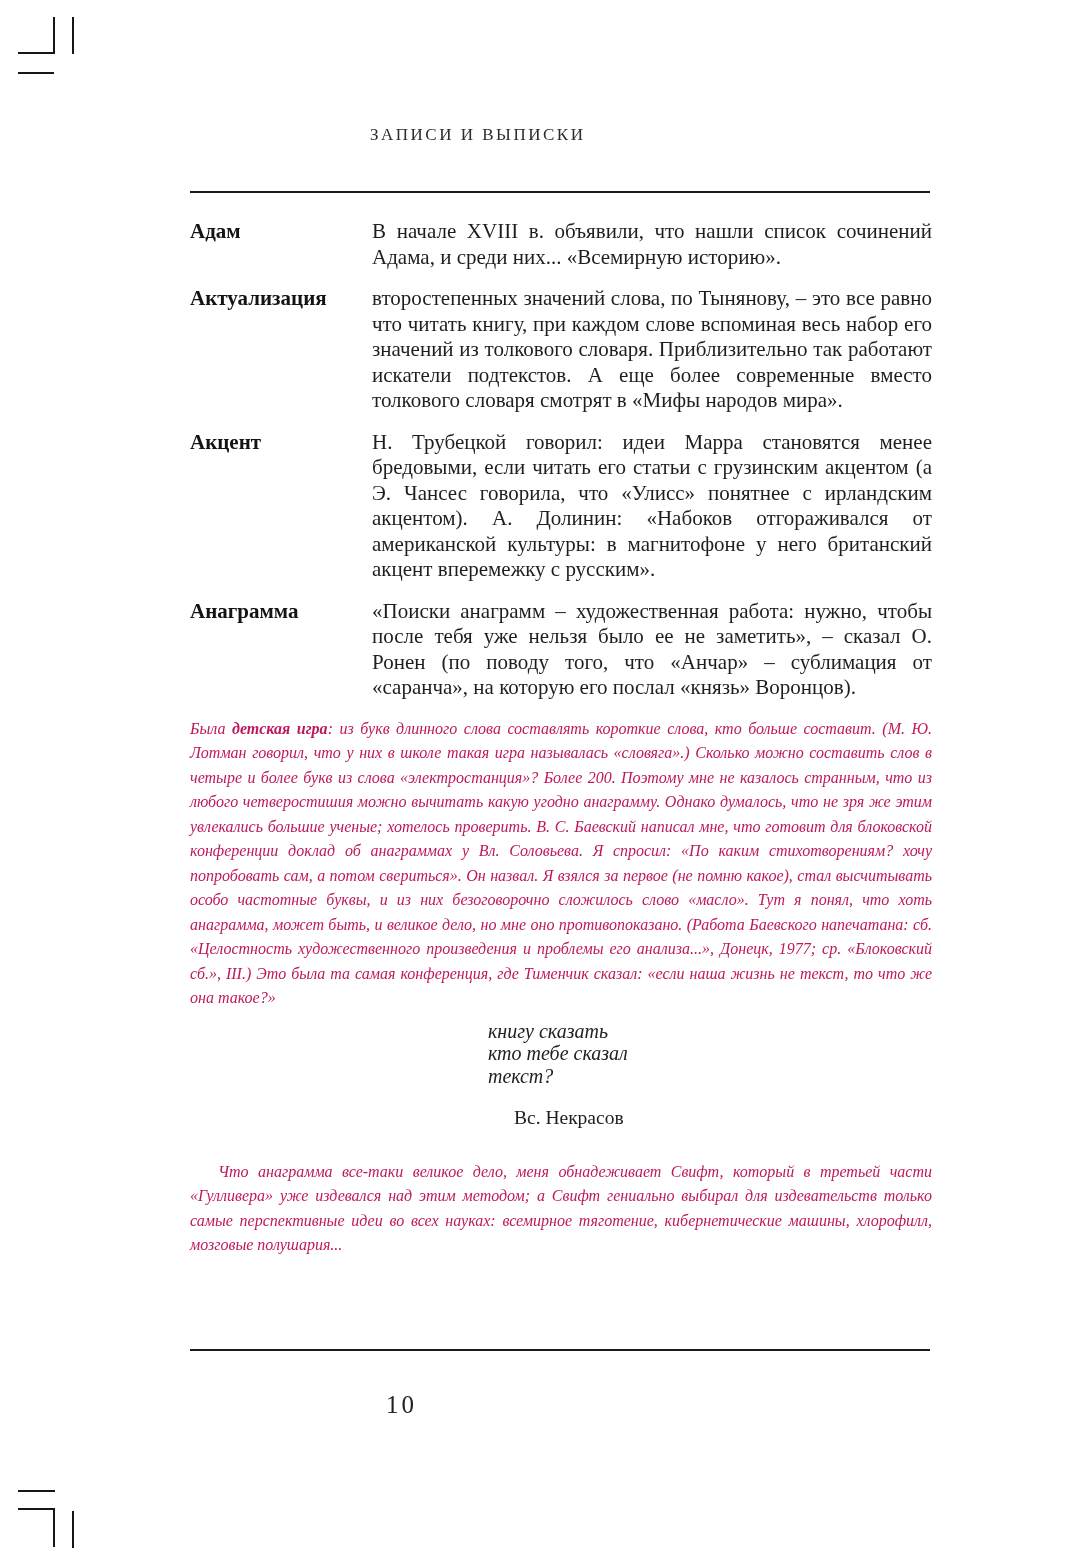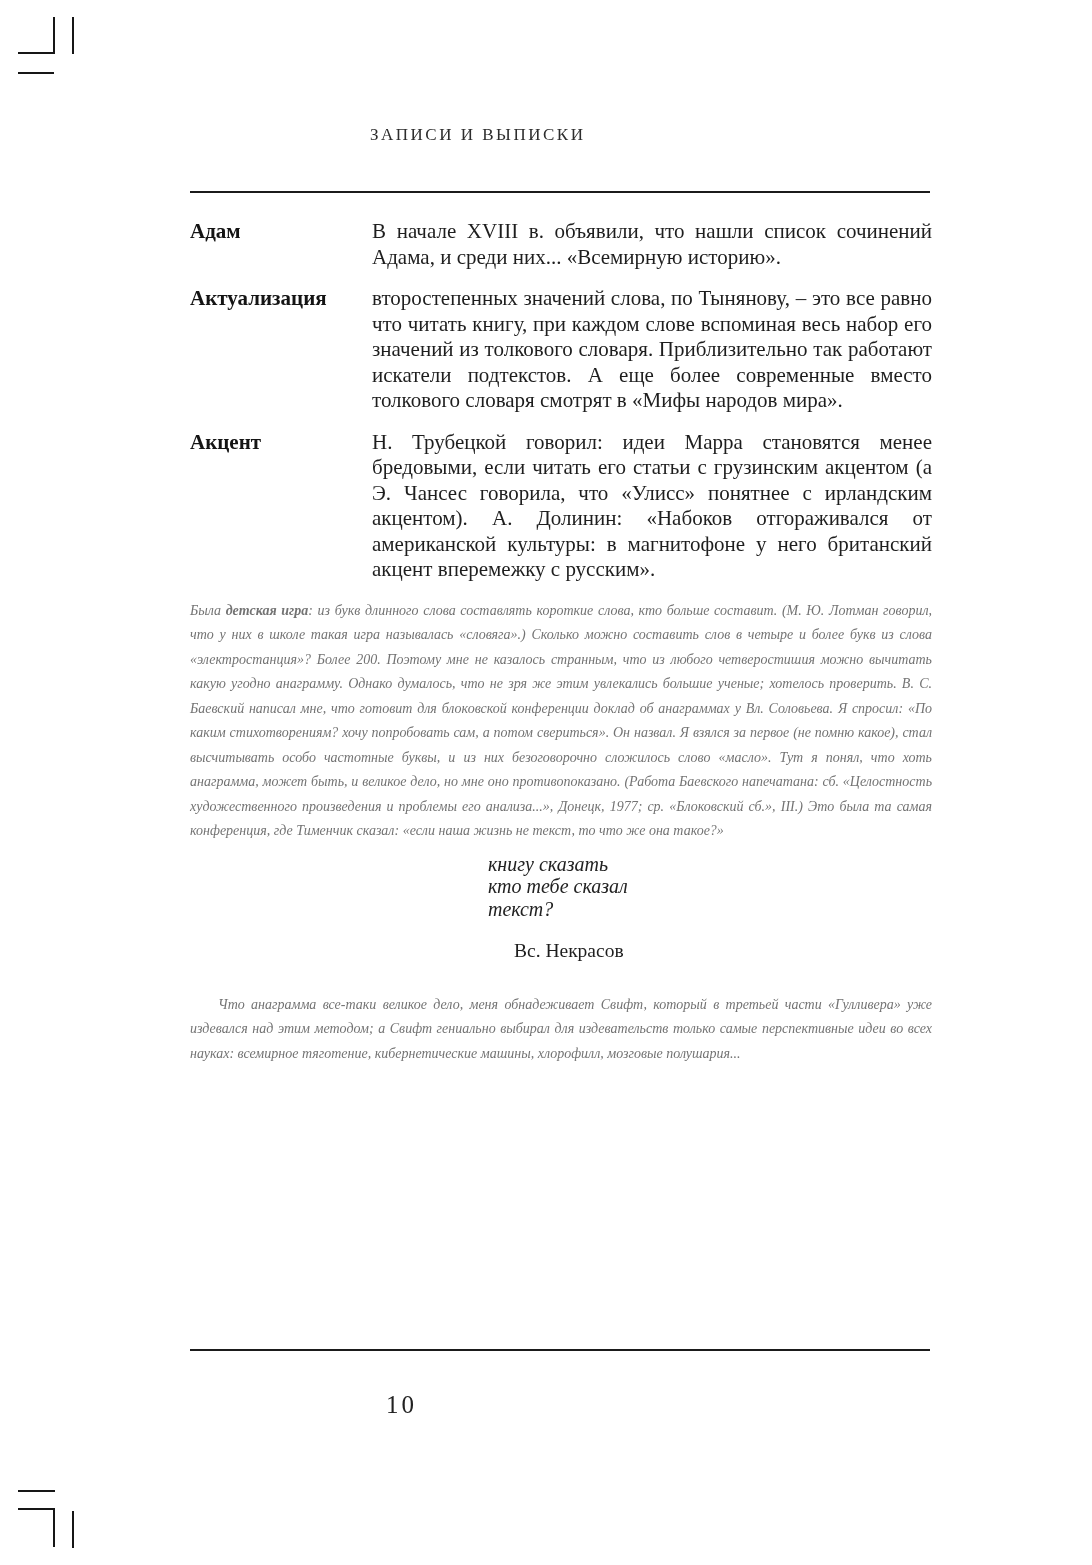--- a/index.html
+++ b/index.html
@@ -12,21 +12,21 @@
     position:absolute;left:370px;top:125px;
     font-size:17px;letter-spacing:2.5px;color:#2d2d2d;white-space:nowrap;
   }
   .rule{position:absolute;left:190px;width:740px;height:2px;background:#1b1b1b;}
   .rule-top{top:191px;}
   .rule-bottom{top:1349px;}
   .main{position:absolute;left:190px;top:219px;width:742px;}
   .entry{display:flex;margin:0 0 16px 0;font-size:21px;line-height:25.5px;}
   .term{flex:0 0 162px;width:162px;text-align:left;font-weight:bold;color:#141414;}
   .def{flex:1;margin-left:20px;text-align:justify;}
-  .prose{margin:0;font-style:italic;font-size:14px;line-height:24.5px;text-align:justify;color:#737373;}
+  .prose{margin:0;font-style:italic;font-size:16px;line-height:24.5px;text-align:justify;color:#be185d;}
   .prose.first{margin-top:11px;}
   .bold-it{font-weight:bold;}
   .verse{margin-top:9px;margin-left:298px;font-style:italic;font-size:20px;line-height:22.5px;color:#222222;}
   .verse-attr{font-style:normal;margin-top:20px;margin-left:26px;font-size:19.5px;color:#1e1e1e;}
   .prose.closing{margin-top:30px;text-indent:28px;font-style:italic;}
   .folio{
     position:absolute;left:386px;top:1391px;
     font-size:25px;letter-spacing:3px;color:#222222;
   }
 </style>
@@ -74,20 +74,24 @@
     <div class="entry">
       <div class="term">Актуализация</div>
       <div class="def">второстепенных значений слова, по Тынянову, – это все равно что читать книгу, при каждом слове вспоминая весь набор его значений из толкового словаря. Приблизительно так работают искатели подтекстов. А еще более современные вместо толкового словаря смотрят в «Мифы народов мира».</div>
     </div>
 
     <div class="entry">
       <div class="term">Акцент</div>
       <div class="def">Н. Трубецкой говорил: идеи Марра становятся менее бредовыми, если читать его статьи с грузинским акцентом (а Э. Чансес говорила, что «Улисс» понятнее с ирландским акцентом). А. Долинин: «Набоков отгораживался от американской культуры: в магнитофоне у него британский акцент вперемежку с русским».</div>
     </div>
 
+    <div class="entry">
+      <div class="term">Анаграмма</div>
+      <div class="def">«Поиски анаграмм – художественная работа: нужно, чтобы после тебя уже нельзя было ее не заметить», – сказал О. Ронен (по поводу того, что «Анчар» – сублимация от «саранча», на которую его послал «князь» Воронцов).</div>
+    </div>
 
     <p class="prose first"><span>Была </span><span class="bold-it">детская игра</span><span>: из букв длинного слова составлять короткие слова, кто больше составит. (М. Ю. Лотман говорил, что у них в школе такая игра называлась «словяга».) Сколько можно составить слов в четыре и более букв из слова «электростанция»? Более 200. Поэтому мне не казалось странным, что из любого четверостишия можно вычитать какую угодно анаграмму. Однако думалось, что не зря же этим увлекались большие ученые; хотелось проверить. В. С. Баевский написал мне, что готовит для блоковской конференции доклад об анаграммах у Вл. Соловьева. Я спросил: «По каким стихотворениям? хочу попробовать сам, а потом свериться». Он назвал.  Я взялся за первое (не помню какое), стал высчитывать особо частотные буквы, и из них безоговорочно сложилось слово «масло». Тут я понял, что хоть анаграмма, может быть, и великое дело, но мне оно противопоказано. (Работа Баевского напечатана: сб. «Целостность художественного произведения и проблемы его анализа...», Донецк, 1977; ср. «Блоковский сб.», III.) Это была та самая конференция, где Тименчик сказал: «если наша жизнь не текст, то что же она такое?»</span></p>
 
     <div class="verse">
       <div class="verse-line">книгу сказать</div>
       <div class="verse-line">кто тебе сказал</div>
       <div class="verse-line">текст?</div>
       <div class="verse-attr">Вс. Некрасов</div>
     </div>
 

